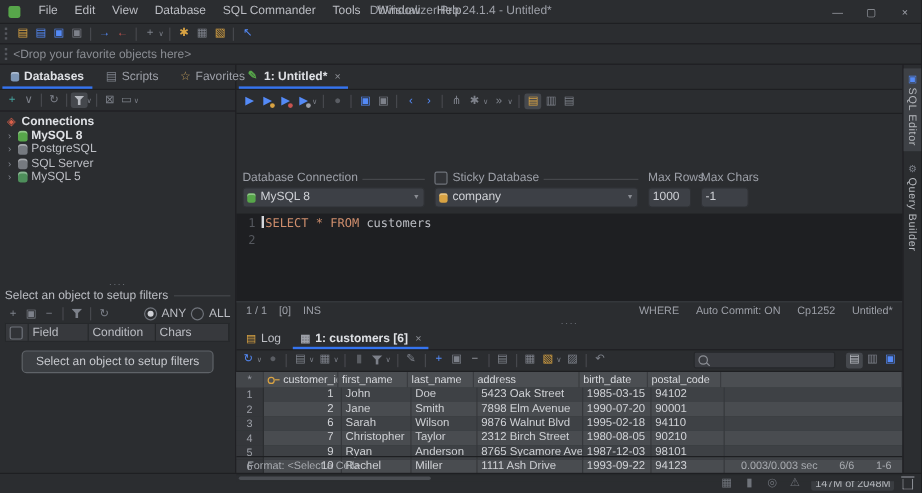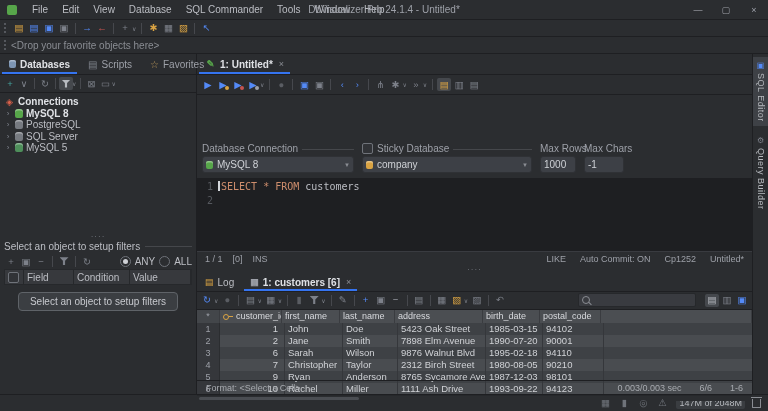--- a/index.html
+++ b/index.html
@@ -273,21 +273,21 @@
             <span class="radio"></span>
             <span>ALL</span>
           </span>
         </div>
         <div class="fp-header-row" id="fp-cols">
           <span class="fp-cell" style="width:15px">
               <span class="cb"></span>
             </span>
         <span class="fp-cell" style="width: 46px;">Field</span>
             <span class="fp-cell" style="width: 52px;">Condition</span>
-            <span class="fp-cell" style="flex: 1 1 0%;">Value</span>
+            <span class="fp-cell" style="flex: 1 1 0%;">Chars</span>
           </div>
         <div class="fp-btn-row">
           <button class="fp-btn">Select an object to setup filters</button>
         </div>
       </div>
       <div class="side-bottom"></div>
     </div>
 
     <div class="main">
 
@@ -377,21 +377,21 @@
           </div>
         </div>
 
       <div class="ed-status">
         <span id="ed-status-left" style="display:flex;gap:10px">
             <span>1 / 1</span>
             <span>[0]</span>
             <span>INS</span>
           </span>
         <span class="right" id="ed-status-right">
-            <span>LIKE</span>
+            <span>WHERE</span>
             <span>Auto Commit: ON</span>
             <span>Cp1252</span>
             <span>Untitled*</span>
           </span>
       </div>
       <div class="splitdots">····</div>
 
       <div class="res-tabs" id="res-tabs">
           <div class="doc-tab">
             <span style="color: rgb(217, 163, 67); font-size: 9px;">▤</span>

